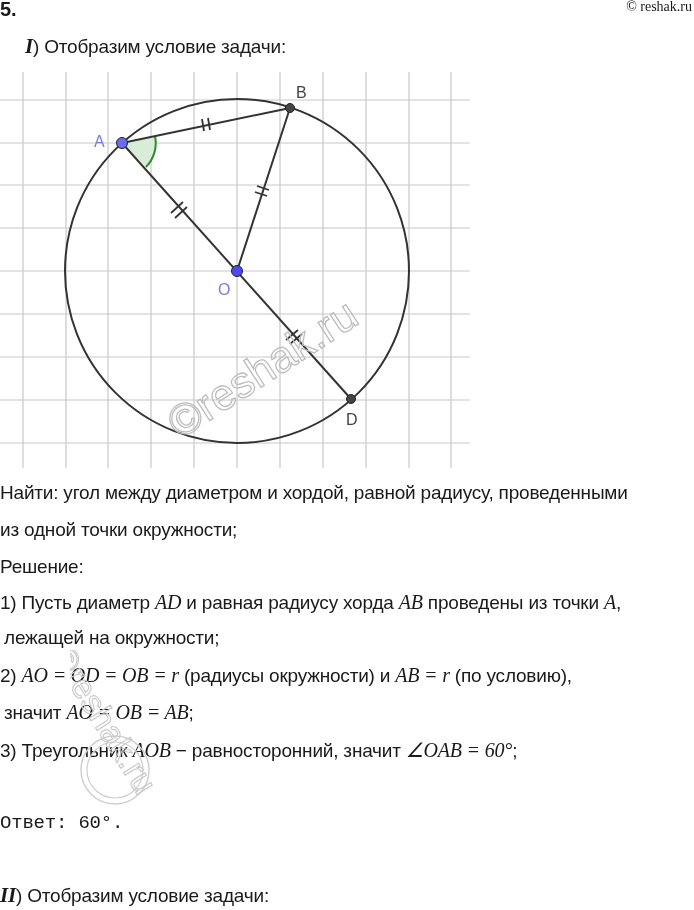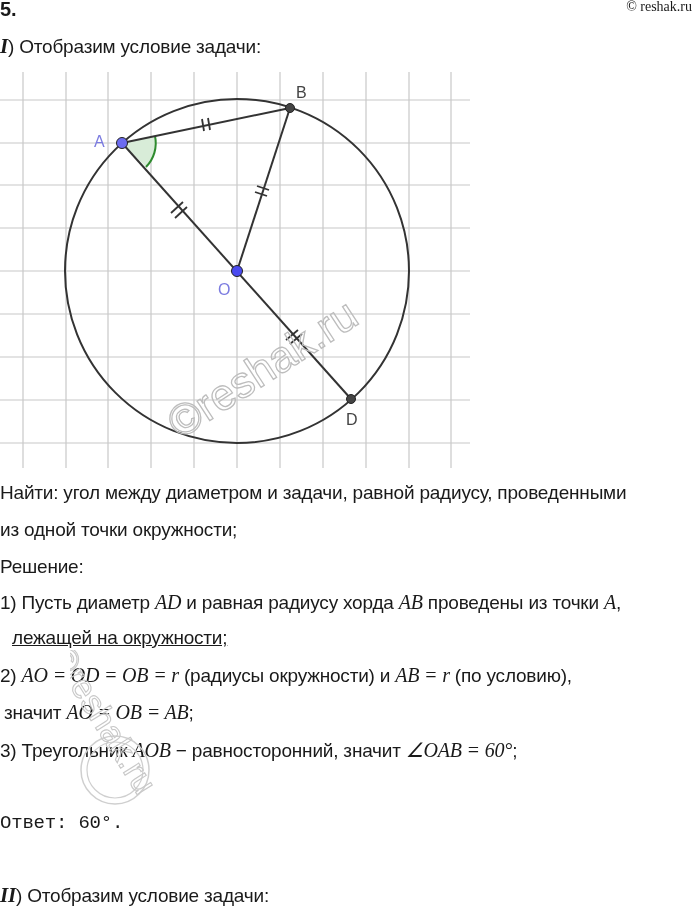--- a/index.html
+++ b/index.html
@@ -14,21 +14,21 @@
     i.m { font-family: "Liberation Serif", serif; font-size: 20px; }
     .diagram { position: absolute; left: 0; top: 68px; width: 480px; height: 402px; }
     .wm-text { position: absolute; left: 70px; top: 650px; width: 150px; height: 200px; pointer-events: none; }
   </style>
 </head>
 <body>
 
 <div class="abs num">5.</div>
 <div class="abs copy">© reshak.ru</div>
 
-<div class="abs t head" style="top:34px;">
+<div class="abs t head" style="top:34px;padding-left:25px;">
   <span class="roman" style="font-size:21px;">I</span><span>) Отобразим условие задачи:</span>
 </div>
 
 <svg class="diagram" viewBox="0 68 480 402" width="480" height="402">
   <g stroke="#c8c8c8" stroke-width="1.2">
     <line x1="23" y1="72" x2="23" y2="468"></line>
     <line x1="66" y1="72" x2="66" y2="468"></line>
     <line x1="108" y1="72" x2="108" y2="468"></line>
     <line x1="151" y1="72" x2="151" y2="468"></line>
     <line x1="194" y1="72" x2="194" y2="468"></line>
@@ -79,28 +79,28 @@
   <circle cx="351" cy="399" r="4.5" fill="#444444" stroke="#222" stroke-width="1"></circle>
 
   <text x="94" y="147" font-family="Liberation Sans, sans-serif" font-size="16" fill="#7b7be0">A</text>
   <text x="296" y="98" font-family="Liberation Sans, sans-serif" font-size="16" fill="#444444">B</text>
   <text x="218" y="295" font-family="Liberation Sans, sans-serif" font-size="16" fill="#7b7be0">O</text>
   <text x="346" y="425" font-family="Liberation Sans, sans-serif" font-size="16" fill="#444444">D</text>
 
   <text x="180" y="440" transform="rotate(-33 180 440)" font-family="Liberation Sans, sans-serif" font-size="44" fill="none" stroke="#bdbdbd" stroke-width="1.3">©reshak.ru</text>
 </svg>
 
-<div class="abs t" style="left:0; top:482px;">Найти:  угол между диаметром и задачи, равной радиусу, проведенными</div>
+<div class="abs t" style="left:0; top:482px;">Найти:  угол между диаметром и хордой, равной радиусу, проведенными</div>
 <div class="abs t" style="left:0; top:519px;">из одной точки окружности;</div>
 <div class="abs t" style="left:0; top:556px;">Решение:</div>
 
 <div class="abs t" style="left:0; top:591px;">
   <span>1) Пусть диаметр </span><i class="m">AD</i><span> и равная радиусу хорда </span><i class="m">AB</i><span> проведены из точки </span><i class="m">A</i><span>,</span>
 </div>
-<div class="abs t" style="left:12px; top:627px;text-decoration:underline;">лежащей на окружности;</div>
+<div class="abs t" style="left:4px; top:627px;">лежащей на окружности;</div>
 
 <div class="abs t" style="left:0; top:664px;text-align:right;">
   <span>2) </span><i class="m">AO = OD = OB = r</i><span> (радиусы окружности) и </span><i class="m">AB = r</i><span> (по условию),</span>
 </div>
 <div class="abs t" style="left:4px; top:701px;">
   <span>значит </span><i class="m">AO = OB = AB</i><span>;</span>
 </div>
 
 <div class="abs t" style="left:0; top:738px;">
   <span>3) Треугольник </span><i class="m">AOB</i><span> − равносторонний, значит </span><i class="m">∠OAB = 60°</i><span>;</span>

